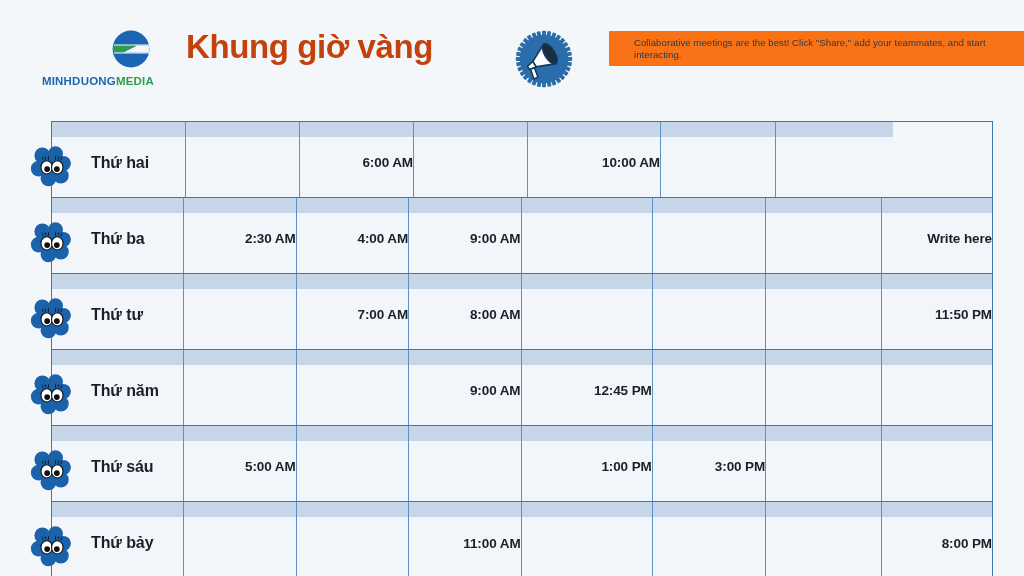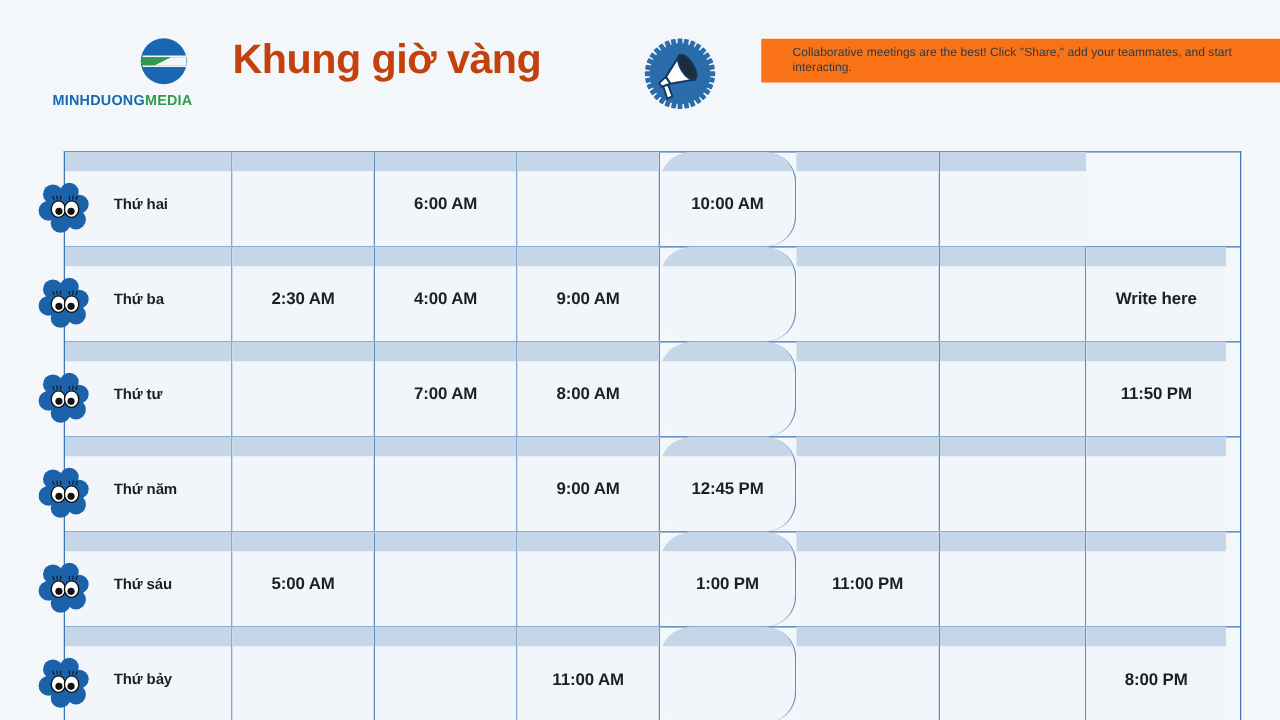--- a/index.html
+++ b/index.html
@@ -98,21 +98,21 @@
     height: 76px;
     border-bottom: 1.5px solid #3f76b5;
   }
   .srow:last-child { border-bottom: none; }
   .cell {
     position: relative;
     background: #f2f6fb;
     border-right: 1.5px solid #5f90c4;
     display: flex;
     align-items: center;
-    justify-content: center;
+    justify-content: flex-end;
     overflow: hidden;
   }
   .cell:last-child { border-right: none; }
   .cell .band {
     position: absolute;
     left: 0; right: 0; top: 0;
     height: 15px;
     background: #c6d6e9;
   }
   .cell .txt {
@@ -124,30 +124,30 @@
     letter-spacing: -.1px;
     white-space: nowrap;
     padding-top: 6px;
   }
   
   .cell-day {
     width: 134px;
     justify-content: flex-start;
   }
   .cell-day .txt {
-    font-size: 12px;
+    font-size: 16px;
     padding-left: 39px;
     padding-top: 6px;
   }
   
   .cell-t { width: 114px; }
   .cell-t.w1 { width: 114px; }
   .cell-t.w2 { width: 114px; }
   .cell-t.w3 { width: 114px; }
-  .cell-t.w4 { width: 109px; border-radius: 24px; }
+  .cell-t.w4 { width: 133px; }
   .cell-t.w5 { width: 115px; }
   .cell-t.w6 { width: 117px; }
   .cell-t.w7 { width: 112px; }
 
   
   .row-avatar {
     position: absolute;
     left: -22px;
     top: 50%;
     transform: translateY(-50%);
@@ -509,21 +509,21 @@
         <div class="cell cell-t w3">
           <div class="band"></div>
           <div class="txt"></div>
         </div>
         <div class="cell cell-t w4">
           <div class="band"></div>
           <div class="txt">1:00 PM</div>
         </div>
         <div class="cell cell-t w5">
           <div class="band"></div>
-          <div class="txt">11:00 PM</div>
+          <div class="txt">3:00 PM</div>
         </div>
         <div class="cell cell-t w6">
           <div class="band"></div>
           <div class="txt"></div>
         </div>
         <div class="cell cell-t w7">
           <div class="band"></div>
           <div class="txt"></div>
         </div>
       </div>

